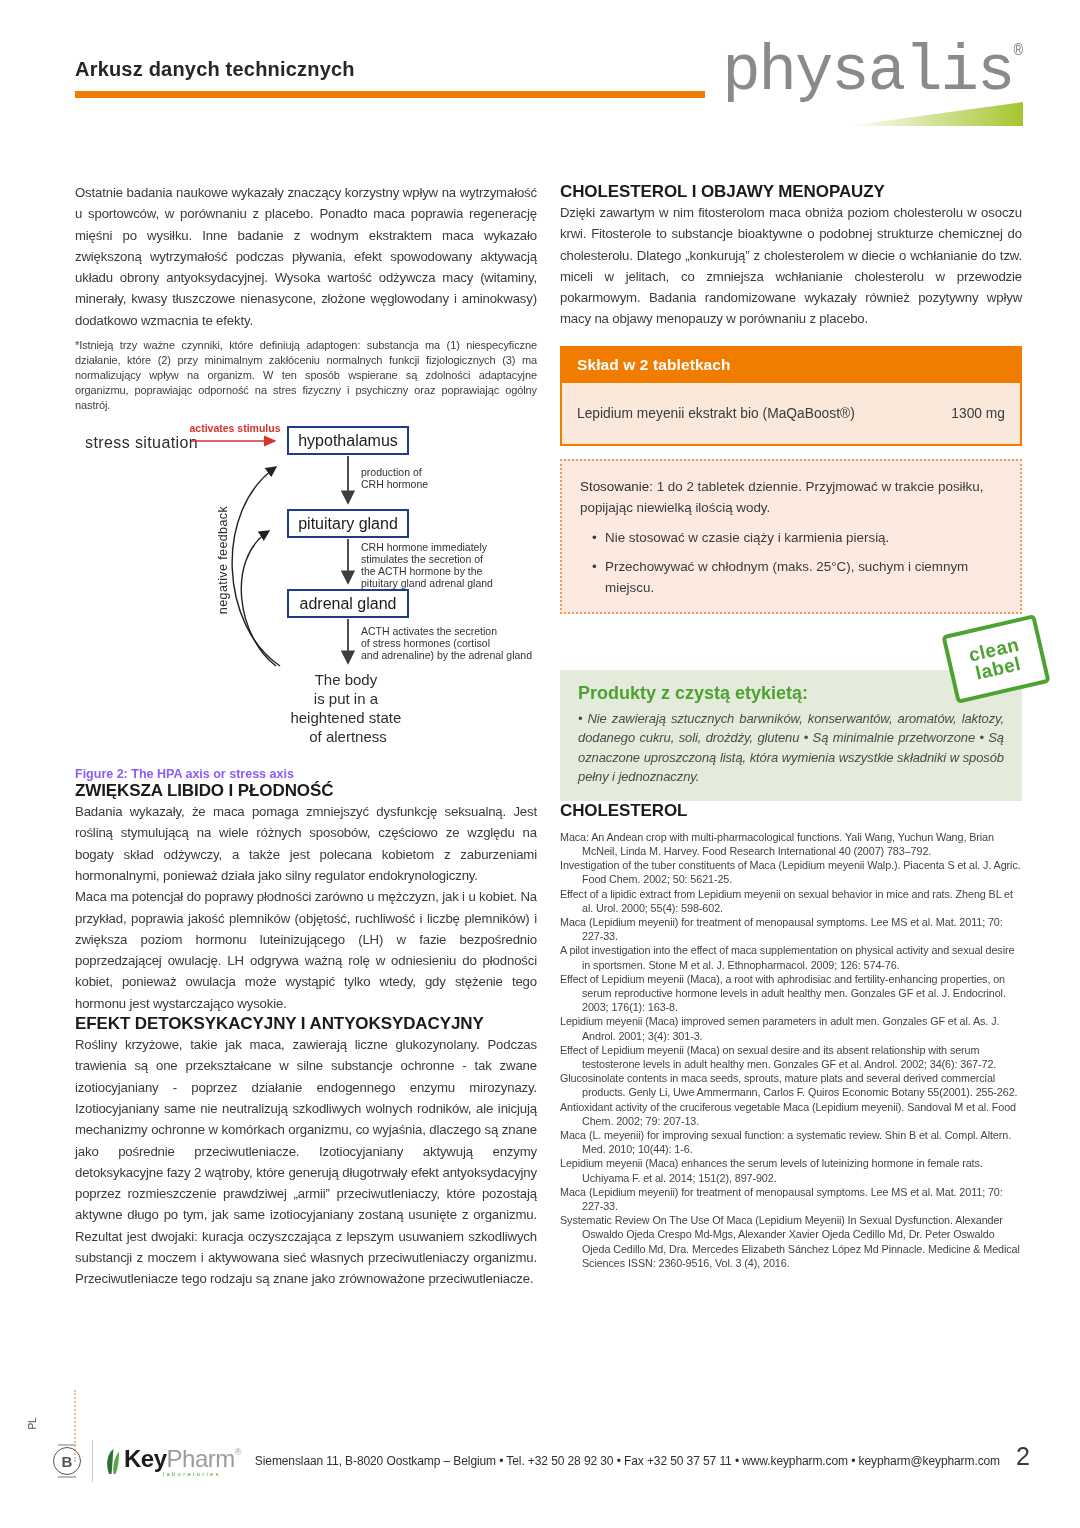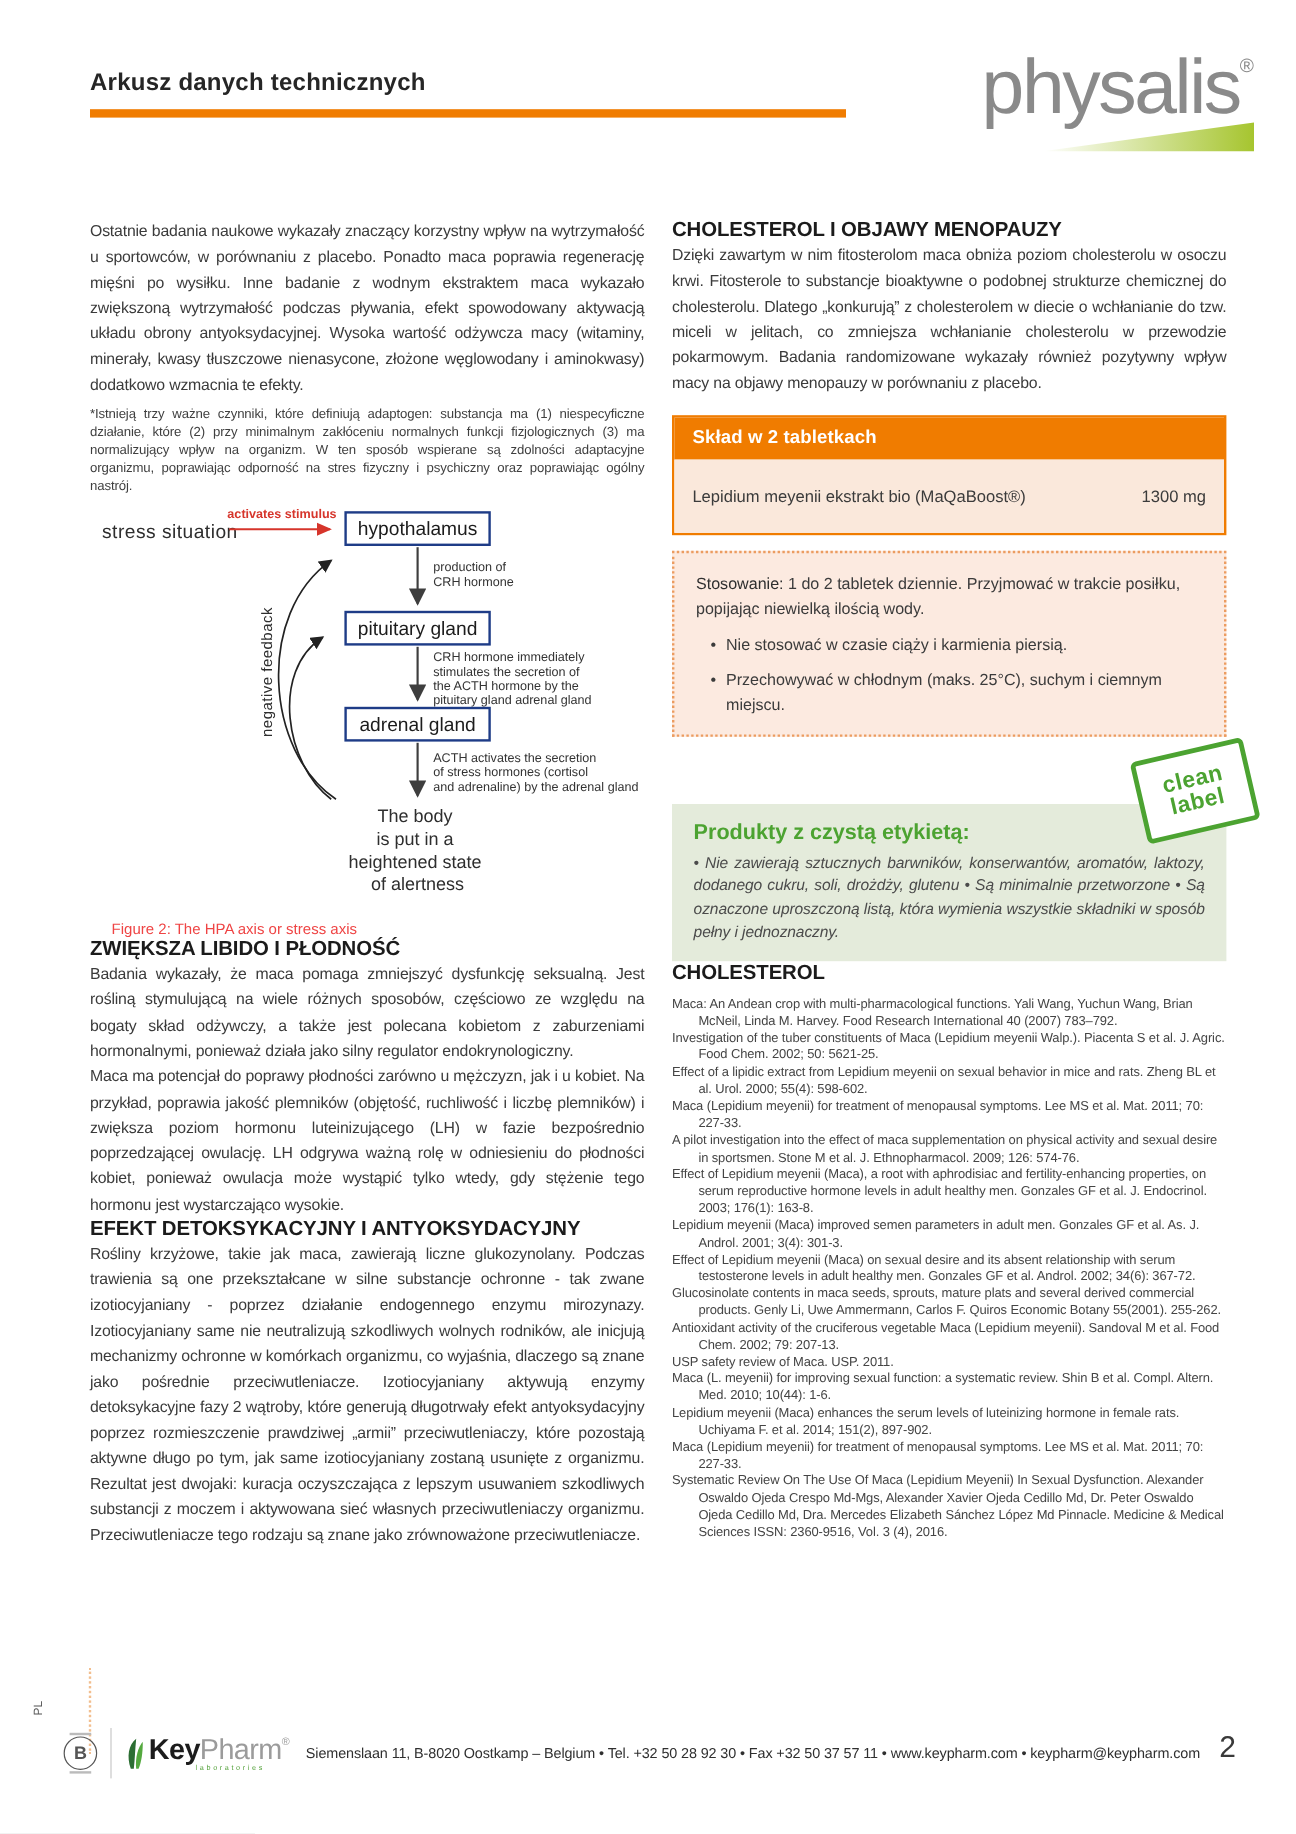--- a/index.html
+++ b/index.html
@@ -9,36 +9,36 @@
     background: #ffffff;
     margin: 0 auto;
     overflow: hidden;
     font-family: "Liberation Sans", "DejaVu Sans", sans-serif;
     color: #3b3b3b;
   }
   
   .doc-header { position: absolute; top: 58px; left: 75px; }
   .doc-title { font-size: 20px; font-weight: 700; color: #262626; letter-spacing: .2px; }
   .orange-rule { width: 630px; height: 7px; background: #F07C00; margin-top: 10px; }
-  .brand { position: absolute; top: 40px; right: 35px; text-align: right; line-height: 1; }
+  .brand { position: absolute; top: 40px; right: 57px; text-align: right; line-height: 1; font-family: Liberation Mono, monospace; }
   .brand-word { font-size: 64px; color: #8a8a8a; letter-spacing: -2px; font-weight: 400; }
   .brand-reg { font-size: 16px; color: #8a8a8a; vertical-align: 34px; letter-spacing: 0; }
   .brand-wedge { display:block; margin-left: auto; margin-top: -4px; }
   
   .col { position: absolute; top: 182px; width: 462px; }
   .col-left  { left: 75px; }
   .col-right { left: 560px; }
   p.body { margin: 0; font-size: 13.2px; line-height: 21.3px; text-align: justify; letter-spacing: -.15px; color: #3b3b3b; }
   p.footnote { margin: 7px 0 0 0; font-size: 11px; line-height: 15px; text-align: justify; letter-spacing: -.1px; color: #3f3f3f; }
   h2.sec { margin: 0; font-size: 17px; font-weight: 700; color: #1b1b1b; letter-spacing: -.1px; }
   .mt7  { margin-top: 7px; }
   .mt20 { margin-top: 20px; }
   .mt22 { margin-top: 22px; }
   .mt26 { margin-top: 26px; }
-  .fig-caption { margin-top: 16px; font-size: 12.5px; font-weight: 400; color: #ef4444; margin-left: 18px; }
+  .fig-caption { margin-top: 16px; font-size: 12.5px; font-weight: 700; color: #8b5cf6; }
   
   .diagram { margin-top: 10px; display: block; }
   .dg-box { fill: #ffffff; stroke: #1E3C87; stroke-width: 2; }
   .dg-boxtext { font-size: 16px; fill: #1c1c1c; }
   .dg-side { font-size: 10.5px; fill: #333333; }
   .dg-big { font-size: 16px; fill: #2e2e2e; letter-spacing: .4px; }
   .dg-red { font-size: 10.5px; font-weight: 700; fill: #D6352B; }
   .dg-result { font-size: 15px; fill: #2e2e2e; }
   .dg-feedback { font-size: 12.5px; fill: #2e2e2e; letter-spacing: .4px; }
   
@@ -213,21 +213,20 @@
         <div class="ref">Maca: An Andean crop with multi-pharmacological functions. Yali Wang, Yuchun Wang, Brian McNeil, Linda M. Harvey. Food Research International 40 (2007) 783–792.</div>
         <div class="ref">Investigation of the tuber constituents of Maca (Lepidium meyenii Walp.). Piacenta S et al. J. Agric. Food Chem. 2002; 50: 5621-25.</div>
         <div class="ref">Effect of a lipidic extract from Lepidium meyenii on sexual behavior in mice and rats. Zheng BL et al. Urol. 2000; 55(4): 598-602.</div>
         <div class="ref">Maca (Lepidium meyenii) for treatment of menopausal symptoms. Lee MS et al. Mat. 2011; 70: 227-33.</div>
         <div class="ref">A pilot investigation into the effect of maca supplementation on physical activity and sexual desire in sportsmen. Stone M et al. J. Ethnopharmacol. 2009; 126: 574-76.</div>
         <div class="ref">Effect of Lepidium meyenii (Maca), a root with aphrodisiac and fertility-enhancing properties, on serum reproductive hormone levels in adult healthy men. Gonzales GF et al. J. Endocrinol. 2003; 176(1): 163-8.</div>
         <div class="ref">Lepidium meyenii (Maca) improved semen parameters in adult men. Gonzales GF et al. As. J. Androl. 2001; 3(4): 301-3.</div>
         <div class="ref">Effect of Lepidium meyenii (Maca) on sexual desire and its absent relationship with serum testosterone levels in adult healthy men. Gonzales GF et al. Androl. 2002; 34(6): 367-72.</div>
         <div class="ref">Glucosinolate contents in maca seeds, sprouts, mature plats and several derived commercial products. Genly Li, Uwe Ammermann, Carlos F. Quiros Economic Botany 55(2001). 255-262.</div>
         <div class="ref">Antioxidant activity of the cruciferous vegetable Maca (Lepidium meyenii). Sandoval M et al. Food Chem. 2002; 79: 207-13.</div>
-        <div class="ref">USP safety review of Maca. USP. 2011.</div>
         <div class="ref">Maca (L. meyenii) for improving sexual function: a systematic review. Shin B et al. Compl. Altern. Med. 2010; 10(44): 1-6.</div>
         <div class="ref">Lepidium meyenii (Maca) enhances the serum levels of luteinizing hormone in female rats. Uchiyama F. et al. 2014; 151(2), 897-902.</div>
         <div class="ref">Maca (Lepidium meyenii) for treatment of menopausal symptoms. Lee MS et al. Mat. 2011; 70: 227-33.</div>
         <div class="ref">Systematic Review On The Use Of Maca (Lepidium Meyenii) In Sexual Dysfunction. Alexander Oswaldo Ojeda Crespo Md-Mgs, Alexander Xavier Ojeda Cedillo Md, Dr. Peter Oswaldo Ojeda Cedillo Md, Dra. Mercedes Elizabeth Sánchez López Md Pinnacle. Medicine &amp; Medical Sciences ISSN: 2360-9516, Vol. 3 (4), 2016.</div>
       </div>
   </div>
 
   <div class="pl-mark">PL</div>
   <div class="fold-mark"></div>
 

